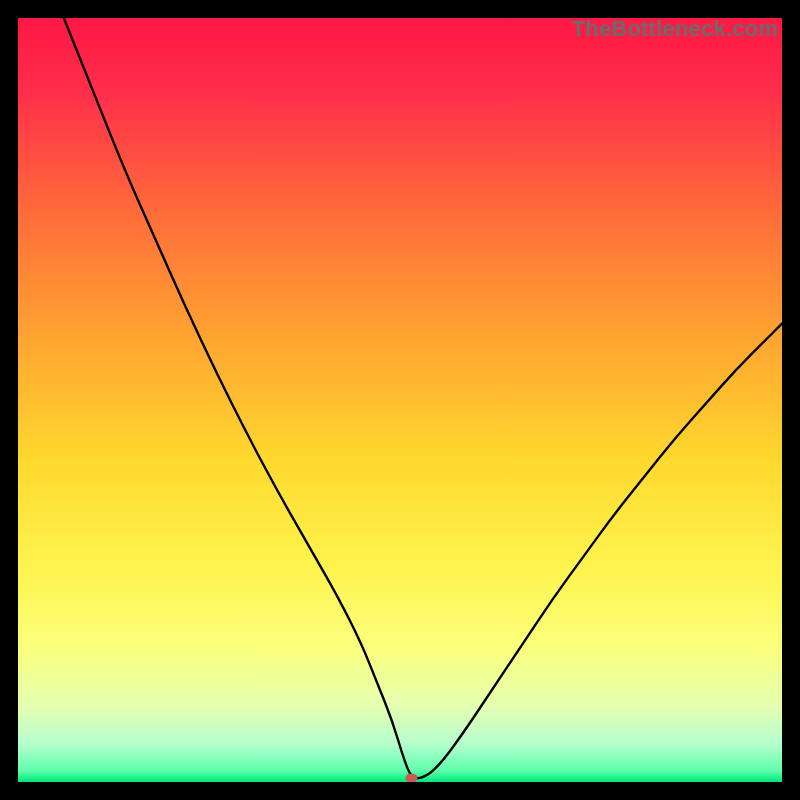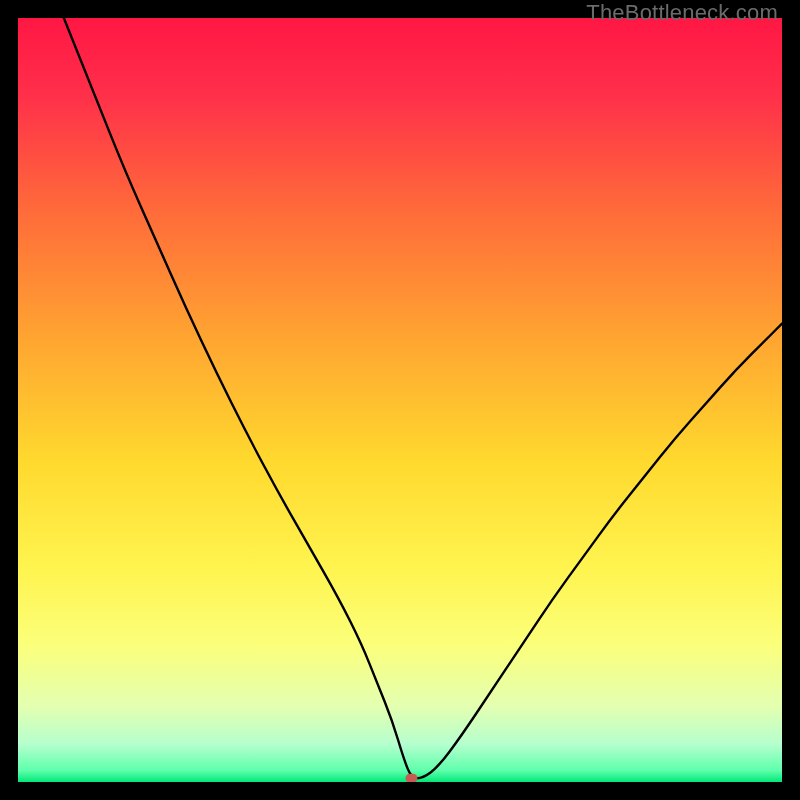--- a/index.html
+++ b/index.html
@@ -21,25 +21,25 @@
   }
   .plot-area {
     position: absolute;
     left: 0;
     top: 0;
     width: 764px;
     height: 764px;
   }
   .watermark {
     position: absolute;
-    top: 0px;
+    top: 16px;
     right: 22px;
     color: #6b6b6b;
     font-size: 22px;
-    font-weight: 400;
+    font-weight: 700;
     letter-spacing: 0.2px;
     z-index: 10;
     user-select: none;
   }
 </style>
 </head>
 <body>
 
 <div class="frame">
   <svg class="plot-area" viewBox="0 0 764 764">

